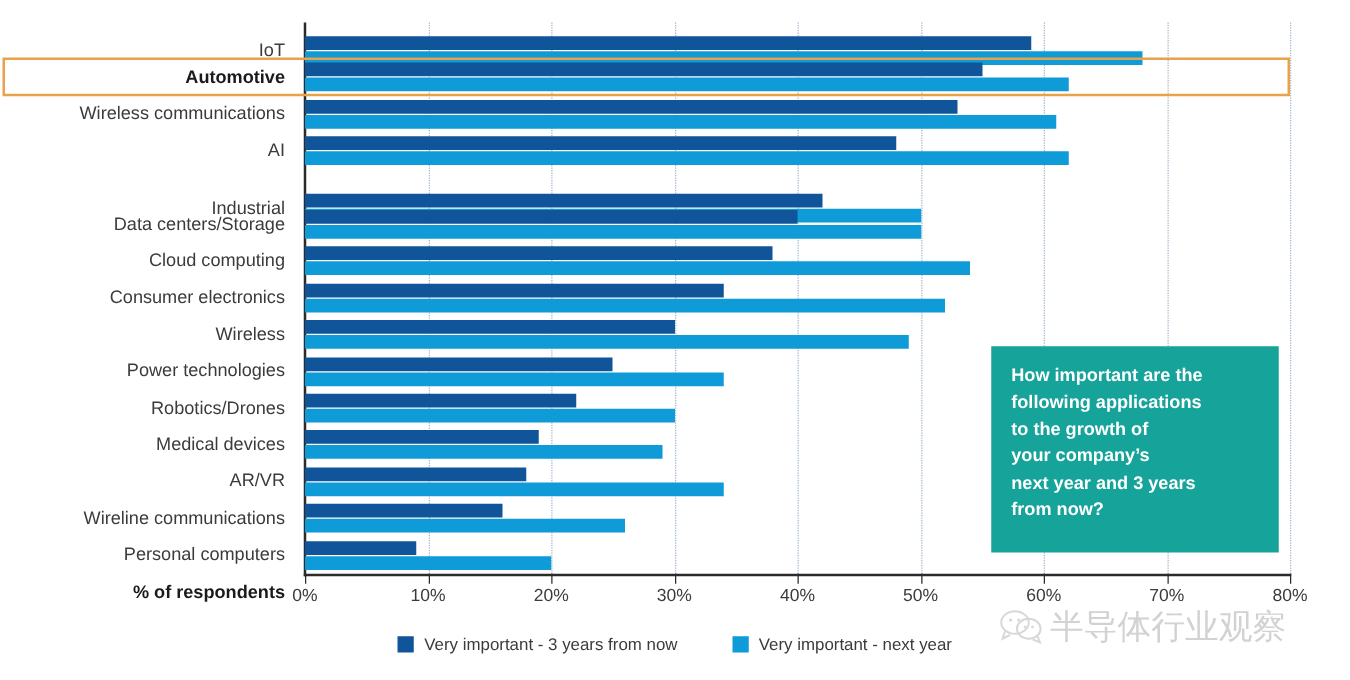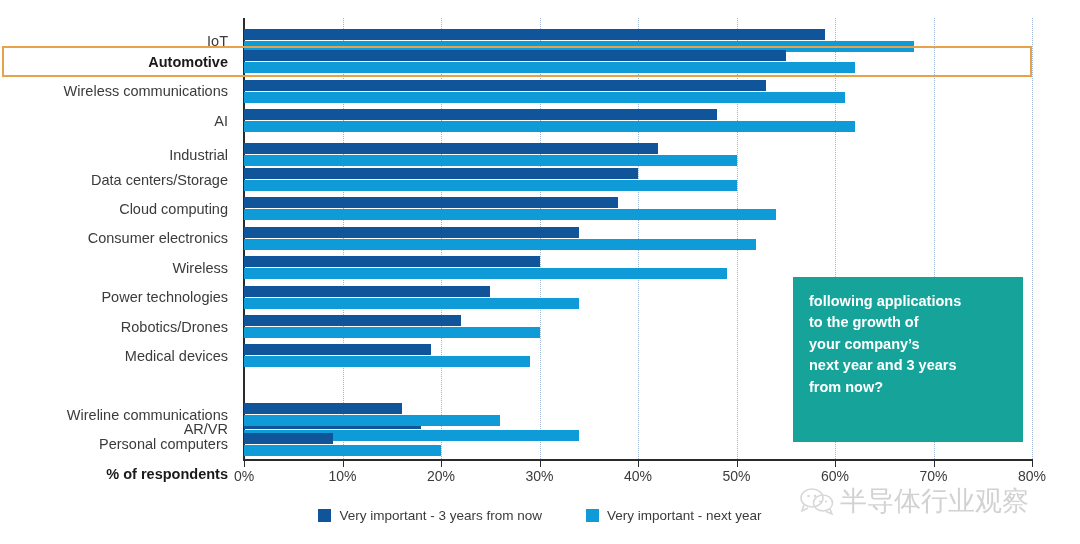--- a/index.html
+++ b/index.html
@@ -203,21 +203,21 @@
       <div class="row" style="top: 76.8px; height: 29.4px;">
         <div class="cat-label" style="top: 7.7px;">Wireless communications</div>
         <div class="bar dark" title="Wireless communications — Very important - 3 years from now: 53%" style="top: 3px; height: 11px; width: 522.05px;"></div>
         <div class="bar light" title="Wireless communications — Very important - next year: 61%" style="top: 15px; height: 11px; width: 600.85px;"></div>
       </div>
       <div class="row" style="top: 106.2px; height: 29.4px;">
         <div class="cat-label" style="top: 7.7px; text-align: center;">AI</div>
         <div class="bar dark" title="AI — Very important - 3 years from now: 48%" style="top: 3px; height: 11px; width: 472.8px;"></div>
         <div class="bar light" title="AI — Very important - next year: 62%" style="top: 15px; height: 11px; width: 610.7px;"></div>
       </div>
-      <div class="row" style="top: 140px; height: 29.4px;">
+      <div class="row" style="top: 152px; height: 29.4px;">
         <div class="cat-label" style="top: 7.7px;">Industrial</div>
         <div class="bar dark" title="Industrial — Very important - 3 years from now: 42%" style="top: 3px; height: 11px; width: 413.7px;"></div>
         <div class="bar light" title="Industrial — Very important - next year: 50%" style="top: 15px; height: 11px; width: 492.5px;"></div>
       </div>
       <div class="row" style="top: 165px; height: 29.4px;">
         <div class="cat-label" style="top: 7.7px;">Data centers/Storage</div>
         <div class="bar dark" title="Data centers/Storage — Very important - 3 years from now: 40%" style="top: 3px; height: 11px; width: 394px;"></div>
         <div class="bar light" title="Data centers/Storage — Very important - next year: 50%" style="top: 15px; height: 11px; width: 492.5px;"></div>
       </div>
       <div class="row" style="top: 194.4px; height: 29.4px;">
@@ -243,40 +243,41 @@
       <div class="row" style="top: 312px; height: 29.4px;">
         <div class="cat-label" style="top: 7.7px;">Robotics/Drones</div>
         <div class="bar dark" title="Robotics/Drones — Very important - 3 years from now: 22%" style="top: 3px; height: 11px; width: 216.7px;"></div>
         <div class="bar light" title="Robotics/Drones — Very important - next year: 30%" style="top: 15px; height: 11px; width: 295.5px;"></div>
       </div>
       <div class="row" style="top: 341.4px; height: 29.4px;">
         <div class="cat-label" style="top: 7.7px; text-align: center;">Medical devices</div>
         <div class="bar dark" title="Medical devices — Very important - 3 years from now: 19%" style="top: 3px; height: 11px; width: 187.15px;"></div>
         <div class="bar light" title="Medical devices — Very important - next year: 29%" style="top: 15px; height: 11px; width: 285.65px;"></div>
       </div>
-      <div class="row" style="top: 370.8px; height: 29.4px; margin-top: 44px;">
+      <div class="row" style="top: 370.8px; height: 29.4px;">
         <div class="cat-label" style="top: 7.7px;">AR/VR</div>
         <div class="bar dark" title="AR/VR — Very important - 3 years from now: 18%" style="top: 3px; height: 11px; width: 177.3px;"></div>
         <div class="bar light" title="AR/VR — Very important - next year: 34%" style="top: 15px; height: 11px; width: 334.9px;"></div>
       </div>
       <div class="row" style="top: 400.2px; height: 29.4px;">
         <div class="cat-label" style="top: 7.7px;">Wireline communications</div>
         <div class="bar dark" title="Wireline communications — Very important - 3 years from now: 16%" style="top: 3px; height: 11px; width: 157.6px;"></div>
         <div class="bar light" title="Wireline communications — Very important - next year: 26%" style="top: 15px; height: 11px; width: 256.1px;"></div>
       </div>
       <div class="row" style="top: 429.6px; height: 29.4px;">
         <div class="cat-label" style="top: 7.7px;">Personal computers</div>
         <div class="bar dark" title="Personal computers — Very important - 3 years from now: 9%" style="top: 3px; height: 11px; width: 88.65px;"></div>
         <div class="bar light" title="Personal computers — Very important - next year: 20%" style="top: 15px; height: 11px; width: 197px;"></div>
       </div>
     </div>
 
   <div class="highlight-box" id="highlight-box" style="left: 2px; top: 46.4px; width: 1030px; height: 30.4px; border-color: rgb(232, 162, 74);"></div>
 
   <div class="callout" id="callout" style="background: rgb(22, 163, 154); color: rgb(255, 255, 255);">
+      <div class="callout-line">How important are the</div>
       <div class="callout-line">following applications</div>
       <div class="callout-line">to the growth of</div>
       <div class="callout-line">your company’s</div>
       <div class="callout-line">next year and 3 years</div>
       <div class="callout-line">from now?</div>
     </div>
 
   <div class="axis-title">% of respondents</div>
 
   <div class="legend" id="legend">

